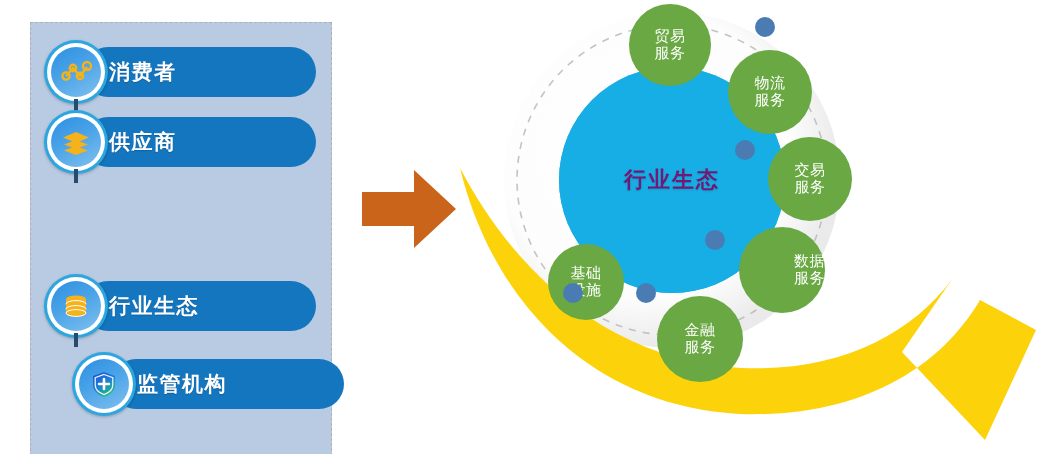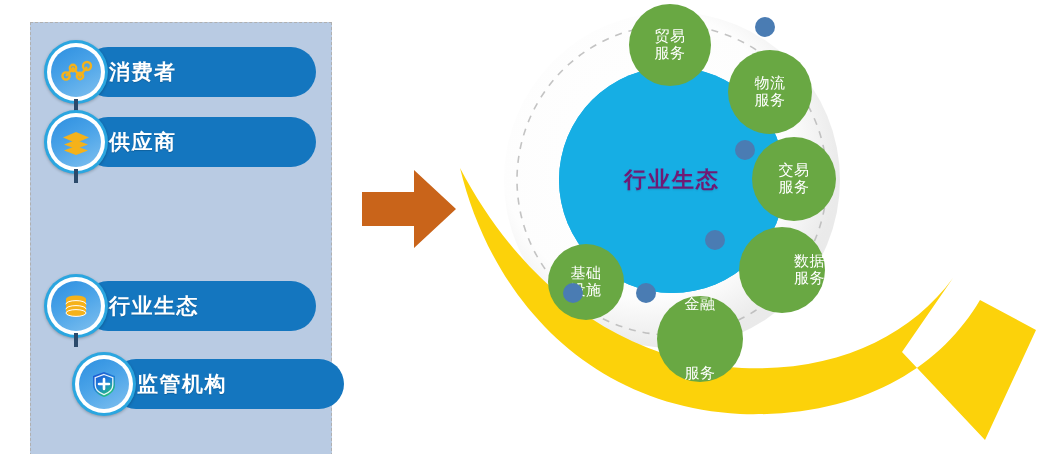--- a/index.html
+++ b/index.html
@@ -272,31 +272,31 @@
     <div class="bubble bubble-green" style="left:189px; top:4px; width:82px; height:82px;">
       <span>贸易</span>
       <span>服务</span>
     </div>
 
     <div class="bubble bubble-green" style="left:288px; top:50px; width:84px; height:84px;">
       <span>物流</span>
       <span>服务</span>
     </div>
 
-    <div class="bubble bubble-green" style="left:312px; top:137px; width:84px; height:84px;">
+    <div class="bubble bubble-green" style="left:328px; top:137px; width:84px; height:84px;">
       <span>交易</span>
       <span>服务</span>
     </div>
 
     <div class="bubble bubble-green" style="left:299px; top:227px; width:86px; height:86px;align-items:flex-end;">
       <span>数据</span>
       <span>服务</span>
     </div>
 
-    <div class="bubble bubble-green" style="left:217px; top:296px; width:86px; height:86px;justify-content:space-between;">
+    <div class="bubble bubble-green" style="left:217px; top:296px; width:86px; height:86px;">
       <span>金融</span>
       <span>服务</span>
     </div>
 
 
     <div class="bubble bubble-green" style="left:108px; top:244px; width:76px; height:76px;">
       <span>基础</span>
       <span>设施</span>
     </div>
 

